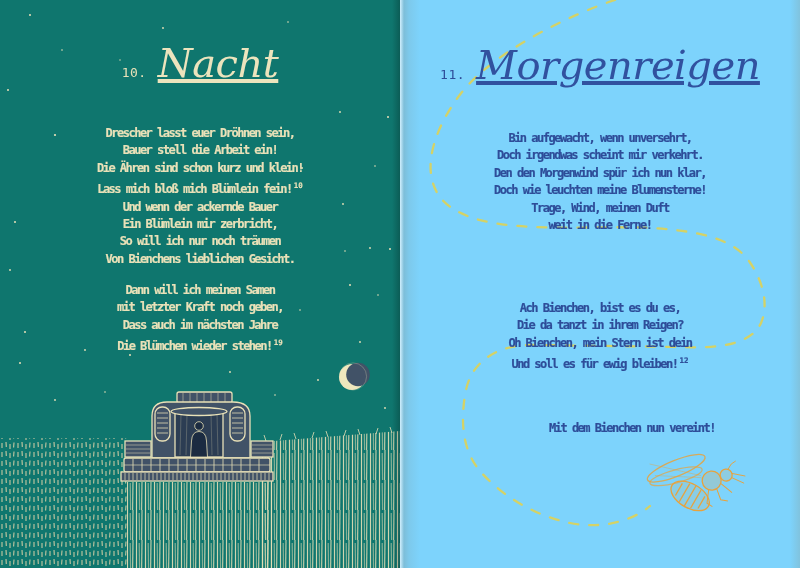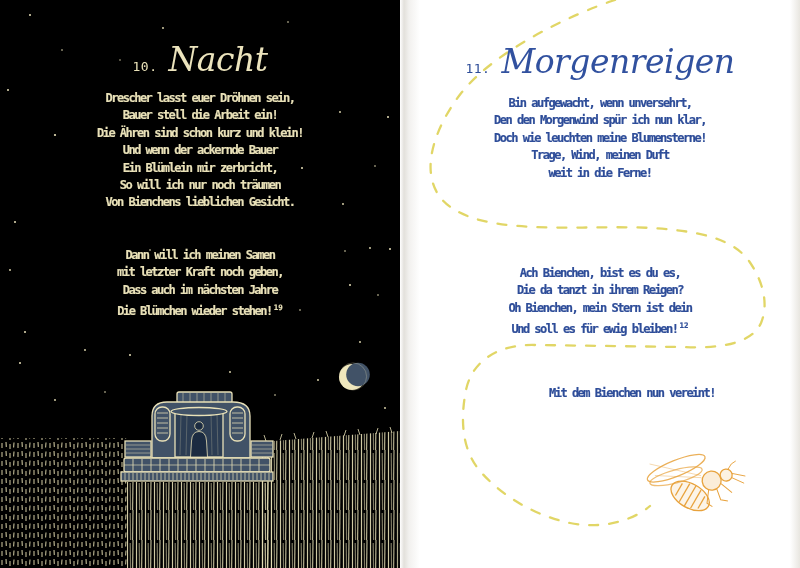--- a/index.html
+++ b/index.html
@@ -2,22 +2,22 @@
 <html><head>
 <meta charset="utf-8">
 <style>
   html,body{margin:0;padding:0;}
   body{
     width:800px;height:568px;overflow:hidden;
     font-family:"DejaVu Sans Mono", monospace;
     display:flex;background:#222;
   }
   .page{position:relative;width:400px;height:568px;overflow:hidden;}
-  .page-left{background:#000000;color:#e9e1b8;}
-  .page-right{background:#ffffff;color:#2e4d99;}
+  .page-left{background:#0f766e;color:#e9e1b8;}
+  .page-right{background:#7dd3fc;color:#2e4d99;}
 
   
   .page-right::before{
     content:"";position:absolute;left:0;top:0;bottom:0;width:20px;z-index:6;pointer-events:none;
     background:linear-gradient(to right,
       rgba(255,255,255,0.65) 0px, rgba(125,115,92,0.22) 4px,
       rgba(125,115,92,0.10) 9px, rgba(125,115,92,0.0) 20px);
   }
   .page-right::after{
     content:"";position:absolute;right:0;top:0;bottom:0;width:10px;z-index:6;pointer-events:none;
@@ -28,26 +28,26 @@
     background:linear-gradient(to left, rgba(0,0,0,0.22), rgba(0,0,0,0));
   }
 
   .illu{position:absolute;inset:0;z-index:1;}
   .txt{position:absolute;left:0;width:100%;text-align:center;z-index:3;}
 
   .title-row{display:flex;justify-content:center;align-items:baseline;gap:11px;}
   .chap-num{font-size:13px;letter-spacing:0.5px;}
   .chap-title{
     font-family:"DejaVu Serif", serif;font-style:italic;font-weight:400;
-    font-size:33px;letter-spacing:-0.5px;
+    font-size:40px;letter-spacing:-0.5px;text-decoration:underline;
   }
   .page-left .chap-title{color:#ece4bd;}
   .page-right .chap-title{color:#31519f;}
 
-  .stanza{font-size:12px;line-height:17.4px;letter-spacing:-1.5px;}
+  .stanza{font-size:12px;line-height:17.4px;letter-spacing:-1.5px;margin-top:35px;}
   .page-left .stanza{color:#e9e1b8;}
   .page-right .stanza{color:#2e4d99;font-weight:bold;-webkit-text-stroke:0.2px #2e4d99;}
   .page-left .stanza{font-weight:bold;-webkit-text-stroke:0.15px #e9e1b8;}
   sup.fn{font-size:7.5px;letter-spacing:0;margin-left:2px;}
 
   .t-left-title{top:40px;}
   .t-left-s1{top:90px;}
   .t-left-s2{top:247px;}
   .t-right-title{top:42px;}
   .t-right-s1{top:95px;}
@@ -259,20 +259,21 @@
 
   <div class="txt title-row t-left-title">
     <span class="chap-num">10.</span>
     <span class="chap-title">Nacht</span>
   </div>
 
   <div class="txt stanza t-left-s1">
     <div class="line">Drescher lasst euer Dröhnen sein,</div>
     <div class="line">Bauer stell die Arbeit ein!</div>
     <div class="line">Die Ähren sind schon kurz und klein!</div>
+    <div class="line"><span>Lass mich bloß mich Blümlein fein!</span><sup class="fn">10</sup></div>
     <div class="line">Und wenn der ackernde Bauer</div>
     <div class="line">Ein Blümlein mir zerbricht,</div>
     <div class="line">So will ich nur noch träumen</div>
     <div class="line">Von Bienchens lieblichen Gesicht.</div>
   </div>
 
   <div class="txt stanza t-left-s2">
     <div class="line">Dann will ich meinen Samen</div>
     <div class="line">mit letzter Kraft noch geben,</div>
     <div class="line">Dass auch im nächsten Jahre</div>
@@ -327,20 +328,21 @@
     </g>
   </svg>
 
   <div class="txt title-row t-right-title">
     <span class="chap-num">11.</span>
     <span class="chap-title">Morgenreigen</span>
   </div>
 
   <div class="txt stanza t-right-s1">
     <div class="line">Bin aufgewacht, wenn unversehrt,</div>
+    <div class="line">Doch irgendwas scheint mir verkehrt.</div>
     <div class="line">Den den Morgenwind spür ich nun klar,</div>
     <div class="line">Doch wie leuchten meine Blumensterne!</div>
     <div class="line">Trage, Wind, meinen Duft</div>
     <div class="line">weit in die Ferne!</div>
   </div>
 
   <div class="txt stanza t-right-s2">
     <div class="line">Ach Bienchen, bist es du es,</div>
     <div class="line">Die da tanzt in ihrem Reigen?</div>
     <div class="line">Oh Bienchen, mein Stern ist dein</div>

